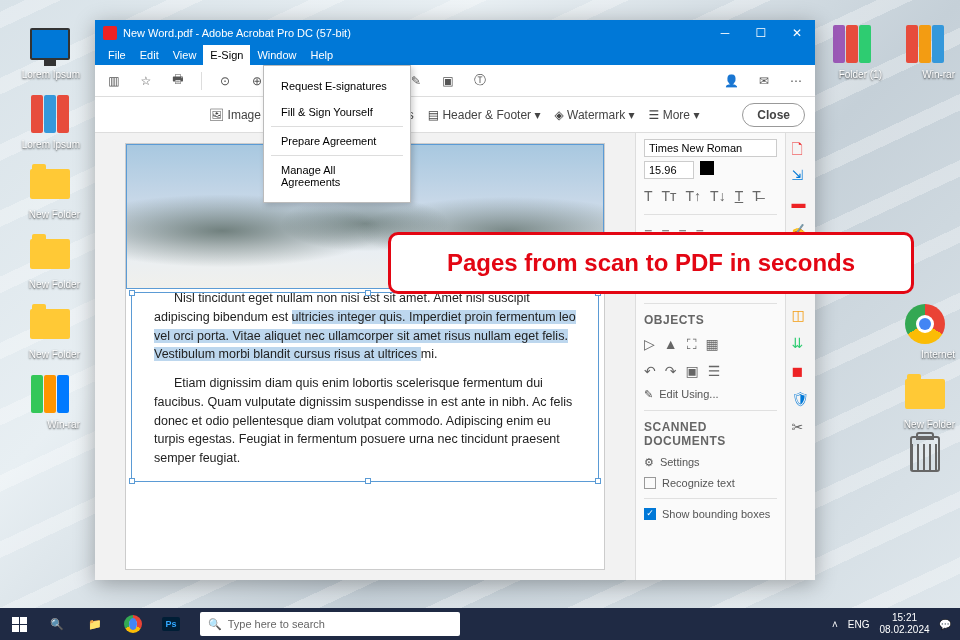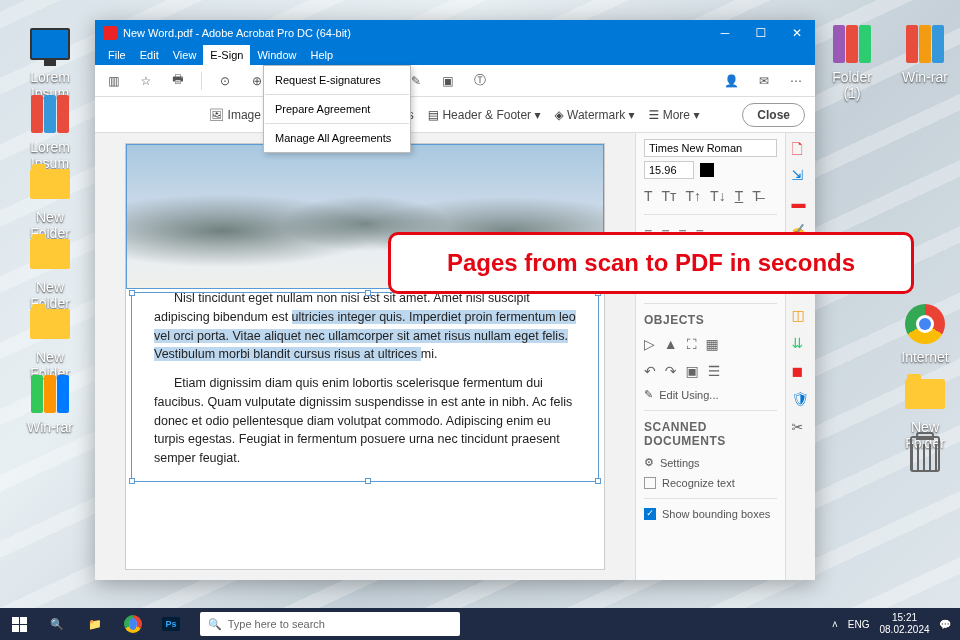--- a/index.html
+++ b/index.html
@@ -1,40 +1,40 @@
 <!DOCTYPE html>
 <html><head>
 <meta charset="utf-8">
 <style>
 *{box-sizing:border-box;margin:0;padding:0;font-family:"Segoe UI",Arial,sans-serif}
 body{width:960px;height:640px;overflow:hidden;position:relative;background:linear-gradient(135deg,#d8e2e8 0%,#e8eff3 30%,#c5d0d8 60%,#e0e8ed 100%)}
 .desktop{position:absolute;inset:0}
 .desktop::before{content:"";position:absolute;inset:0;background:repeating-linear-gradient(-25deg,rgba(255,255,255,0.3) 0px,rgba(255,255,255,0.3) 15px,transparent 15px,transparent 60px)}
-.dicon{position:absolute;width:60px;text-align:center;font-size:14px;color:#fff;text-shadow:0 1px 2px rgba(0,0,0,0.8);cursor:pointer}
+.dicon{position:absolute;width:60px;text-align:right;font-size:10px;color:#fff;text-shadow:0 1px 2px rgba(0,0,0,0.8);cursor:pointer}
 .dicon .ibox{width:44px;height:44px;margin:0 auto 3px;display:flex;align-items:center;justify-content:center}
 .folder-ico{width:40px;height:30px;background:#ffc936;border-radius:2px;position:relative}
 .folder-ico::before{content:"";position:absolute;top:-5px;left:2px;width:14px;height:6px;background:#ffc936;border-radius:2px 2px 0 0}
 .binder-ico{width:38px;height:38px;display:flex;gap:1px}
 .binder-ico span{flex:1;border-radius:2px}
 .trash-ico{width:30px;height:36px;border:2px solid #666;border-radius:3px;position:relative;background:repeating-linear-gradient(90deg,#666 0,#666 2px,transparent 2px,transparent 6px);background-size:6px 100%;background-position:5px 6px;background-repeat:repeat-x}
 .trash-ico::before{content:"";position:absolute;top:-6px;left:4px;right:4px;height:4px;border:2px solid #666;border-radius:3px 3px 0 0}
 .chrome-ico{width:40px;height:40px;border-radius:50%;background:conic-gradient(#ea4335 0deg 120deg,#fbbc05 120deg 240deg,#34a853 240deg 360deg);display:flex;align-items:center;justify-content:center}
 .chrome-ico span{width:18px;height:18px;background:#fff;border-radius:50%;display:flex;align-items:center;justify-content:center}
 .chrome-ico span::after{content:"";width:12px;height:12px;background:#4285f4;border-radius:50%}
 .pc-ico{width:40px;height:32px;background:#0078d7;border:2px solid #333;border-radius:2px;position:relative}
 .pc-ico::after{content:"";position:absolute;bottom:-8px;left:12px;width:12px;height:6px;background:#333}
 .app{position:absolute;top:20px;left:95px;width:720px;height:560px;background:#fff;box-shadow:0 4px 20px rgba(0,0,0,0.3);display:flex;flex-direction:column}
 .titlebar{height:25px;background:#0078d7;color:#fff;display:flex;align-items:center;padding:0 0 0 8px;font-size:11px}
 .titlebar .tb-icon{width:14px;height:14px;background:#ed2224;margin-right:6px;border-radius:2px}
 .titlebar .tb-title{flex:1}
 .titlebar .tb-btn{width:36px;height:25px;display:flex;align-items:center;justify-content:center;cursor:pointer;font-size:12px}
 .classic-menu{height:20px;background:#0078d7;color:#fff;display:flex;padding-left:6px;font-size:11px;align-items:stretch}
 .classic-menu span{padding:0 7px;display:flex;align-items:center;cursor:pointer}
 .classic-menu span.open{background:#fff;color:#000}
-.dropdown{position:absolute;top:45px;left:168px;width:148px;background:#fff;border:1px solid #bbb;box-shadow:2px 2px 6px rgba(0,0,0,0.2);z-index:100;font-size:11px;padding:1px}
+.dropdown{position:absolute;top:45px;left:168px;width:148px;background:#fff;border:1px solid #bbb;box-shadow:2px 2px 6px rgba(0,0,0,0.2);z-index:100;font-size:11px;padding:7px}
 .dropdown div{padding:7px 10px;cursor:pointer}
 .dropdown hr{border:none;border-top:1px solid #ddd;margin:1px 0}
 .home-row{height:38px;border-bottom:1px solid #ddd;display:flex;align-items:center;padding:0 14px;font-size:14px;gap:18px}
 .home-row .sp{flex:1}
 .home-row .signin{font-weight:600;cursor:pointer}
 .ico-sm{width:18px;height:18px;display:inline-flex;align-items:center;justify-content:center;color:#555;cursor:pointer}
 .tool-row{height:32px;border-bottom:1px solid #ddd;display:flex;align-items:center;padding:0 10px;gap:14px;font-size:12px;color:#555}
 .tool-row .sep{width:1px;height:18px;background:#ddd}
 .edit-row{height:36px;border-bottom:1px solid #ddd;display:flex;align-items:center;padding:0 10px;gap:14px;font-size:12px;color:#444}
 .edit-row .badge{background:#fff;border:1px solid #999;border-radius:13px;padding:4px 14px;font-weight:600;cursor:pointer}
@@ -44,21 +44,21 @@
 .page-area{flex:1;background:#f2f2f2;padding:10px 30px;overflow:hidden;position:relative}
 .page{background:#fff;width:100%;height:100%;border:1px solid #ccc;padding:0;position:relative}
 .page .img-block{height:145px;background:linear-gradient(180deg,#a8c8e0 0%,#c8d8e8 40%,#e8eef4 70%,#f0f0ec 100%);border:1px solid #5b9bd5;position:relative;overflow:hidden}
 .page .img-block::after{content:"";position:absolute;inset:0;background:radial-gradient(ellipse at 20% 60%,rgba(40,60,50,0.6) 0%,transparent 30%),radial-gradient(ellipse at 50% 55%,rgba(40,60,50,0.5) 0%,transparent 25%),radial-gradient(ellipse at 80% 60%,rgba(40,60,50,0.55) 0%,transparent 28%)}
 .page .txt{font-family:"Times New Roman",serif;font-size:12.5px;line-height:1.5;padding:0 28px;color:#222}
 .page .txt p{margin-bottom:10px;text-indent:20px}
 .page .hl{background:#bdd7ee}
 .txt-frame{position:absolute;border:1px solid #5b9bd5;pointer-events:none}
 .txt-frame .h{position:absolute;width:6px;height:6px;background:#fff;border:1px solid #5b9bd5}
 .right-panel{width:150px;border-left:1px solid #ddd;background:#fafafa;font-size:11px;padding:6px 8px;color:#555;overflow:hidden}
-.rp-row{display:flex;align-items:center;gap:6px;padding:4px 0}
+.rp-row{display:flex;gap:6px;padding:4px 0}
 .rp-input{border:1px solid #ccc;padding:2px 4px;font-size:11px;width:100%}
 .rp-icons{display:flex;gap:9px;padding:5px 0;color:#666;font-size:14px}
 .rp-icons span{cursor:pointer}
 .rp-hr{border:none;border-top:1px solid #e0e0e0;margin:5px 0}
 .rp-head{font-size:12px;font-weight:700;letter-spacing:0.5px;color:#666;padding:4px 0}
 .side-strip{width:30px;background:#f4f4f4;border-left:1px solid #ddd;display:flex;flex-direction:column;align-items:center;padding-top:6px;gap:10px}
 .side-strip span{width:18px;height:18px;cursor:pointer;font-size:14px;color:#666}
 .callout{position:absolute;top:232px;left:388px;width:526px;height:62px;background:#fff;border:3px solid #e30613;border-radius:10px;display:flex;align-items:center;justify-content:center;font-size:24px;font-weight:700;color:#e30613;z-index:50}
 .taskbar{position:absolute;bottom:0;left:0;right:0;height:32px;background:#1f2a44;display:flex;align-items:center;color:#fff;font-size:11px}
 .taskbar .tb-item{width:38px;height:32px;display:flex;align-items:center;justify-content:center;cursor:pointer}
@@ -155,35 +155,36 @@
       <div class="ibox">
         <div class="trash-ico"></div>
       </div>
       <div></div>
     </div>
   </div>
 
 <div class="app">
   <div class="titlebar">
     <div class="tb-icon"></div>
-    <div class="tb-title">New  Word.pdf - Adobe Acrobat Pro DC (64-bit)</div>
+    <div class="tb-title">New  Word.pdf - Adobe Acrobat Pro DC (57-bit)</div>
     <div class="tb-btn">─</div>
     <div class="tb-btn">☐</div>
     <div class="tb-btn tb-close">✕</div>
   </div>
   <div class="classic-menu" id="classic-menu">
       <span>File</span>
       <span>Edit</span>
       <span>View</span>
       <span class="open">E-Sign</span>
       <span>Window</span>
       <span>Help</span>
     </div>
   <div class="dropdown" id="dropdown">
       <div>Request E-signatures</div>
+      <div>Fill &amp; Sign Yourself</div>
       <hr>
       <div>Prepare Agreement</div>
       <hr>
       <div>Manage All Agreements</div>
     </div>
 
 
   <div class="tool-row">
     <span class="ico-sm">▥</span>
     <span class="ico-sm">☆</span>

